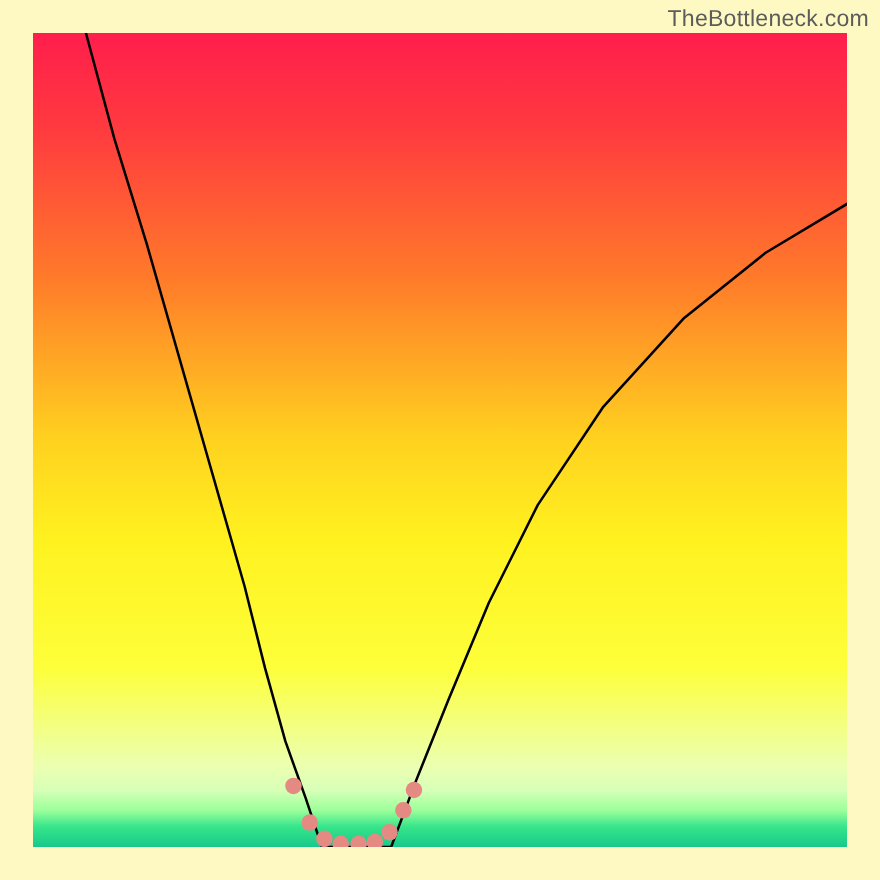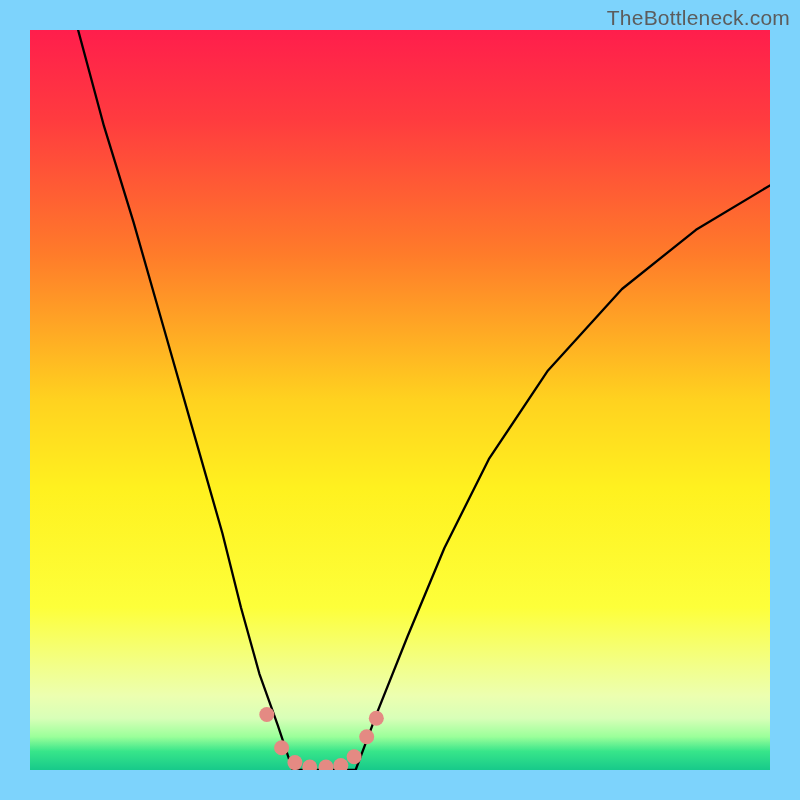--- a/index.html
+++ b/index.html
@@ -10,21 +10,21 @@
     background: #000;
     font-family: Arial, Helvetica, sans-serif;
     overflow: hidden;
   }
   .frame {
     position: absolute;
     left: 0;
     top: 0;
     width: 800px;
     height: 800px;
-    background: #7dd3fc;
+    background: #fef9c3;
   }
   .plot {
     position: absolute;
     left: 30px;
     top: 30px;
     width: 740px;
     height: 740px;
     overflow: hidden;
   }
   .watermark {

